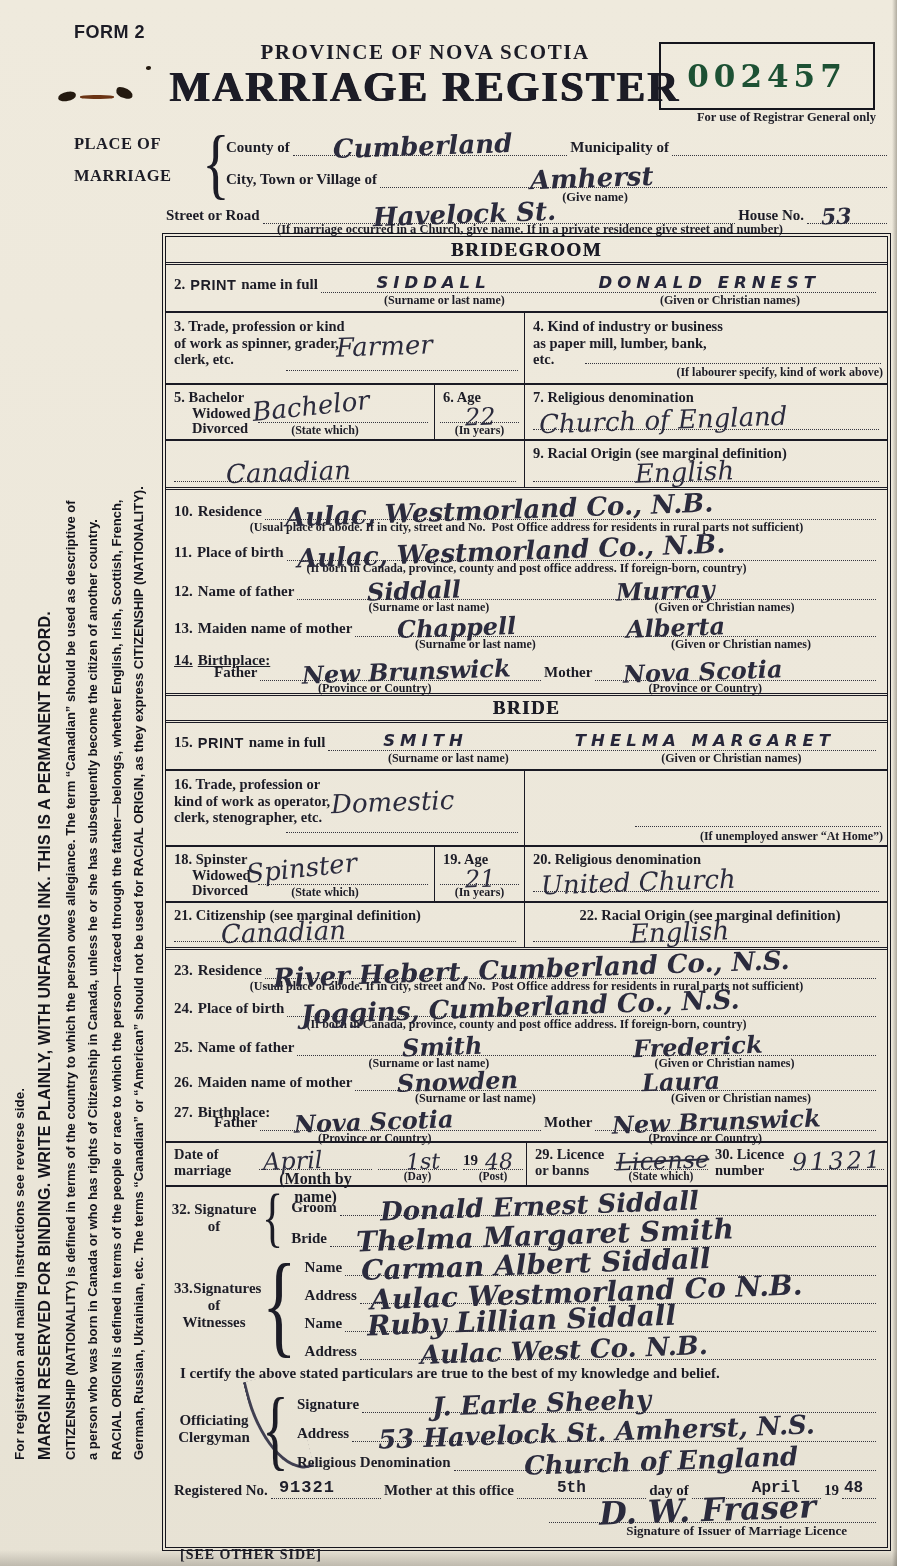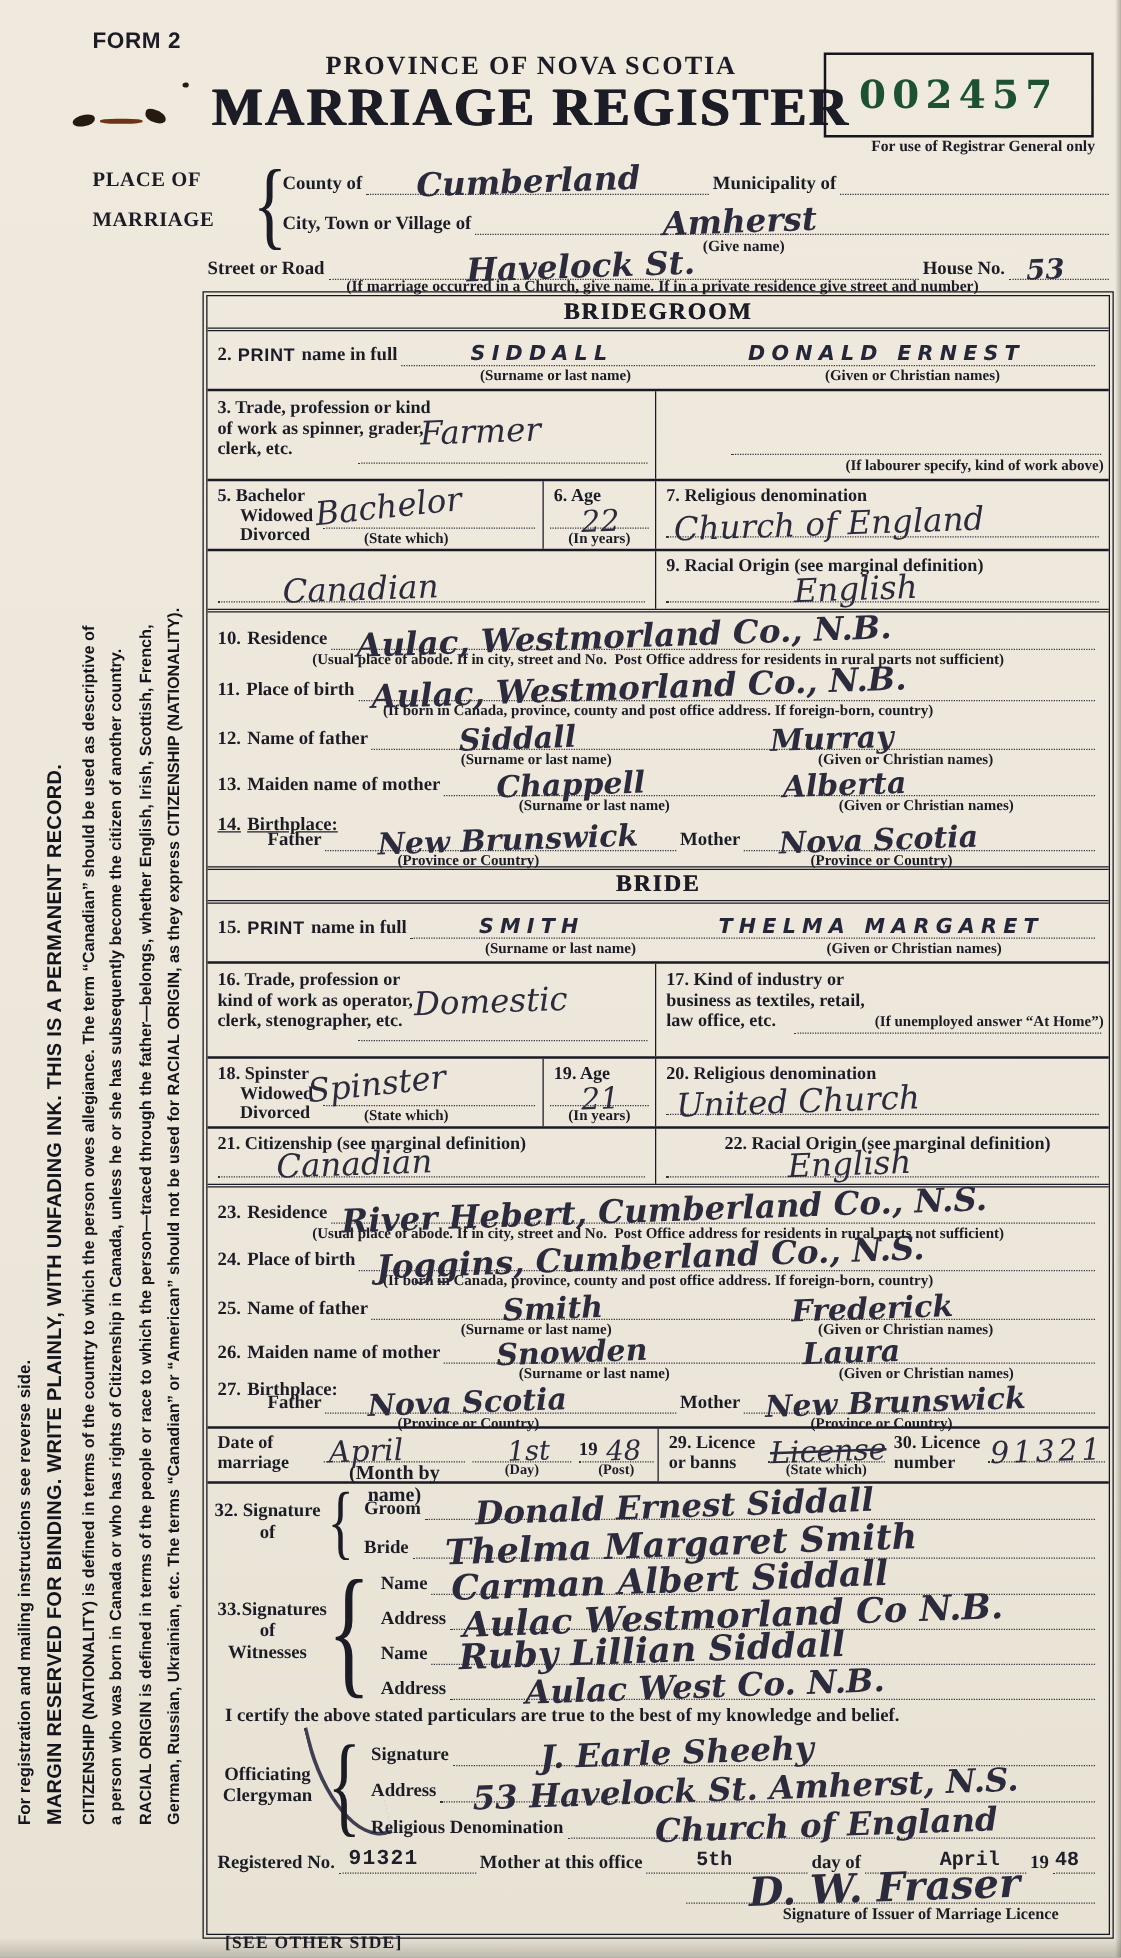--- a/index.html
+++ b/index.html
@@ -179,20 +179,21 @@
       </div>
     </div>
 
     <div class="row cols bt1" style="height:72px;">
       <div class="col" style="width:358px;">
         <div class="mlabel" style="width:175px;"><span>3.</span> <span>Trade, profession or kind of work as spinner, grader, clerk, etc.</span></div>
         <span class="taildots" style="left:120px;right:6px;bottom:12px;"></span>
         <span class="hw hw26" style="position:absolute;left:170px;top:20px;">Farmer</span>
       </div>
       <div class="col" style="flex:1;">
+        <div class="mlabel" style="width:190px;"><span>4.</span> <span>Kind of industry or business as paper mill, lumber, bank, etc.</span></div>
         <span class="taildots" style="left:60px;right:6px;bottom:19px;"></span>
         <span class="hw hw22" style="position:absolute;left:210px;top:24px;"></span>
         <span class="ccap" style="right:4px;bottom:3px;">(If labourer specify, kind of work above)</span>
       </div>
     </div>
 
     <div class="row cols bt1" style="height:56px;">
       <div class="col" style="width:268px;">
         <div class="slab"><span>5.</span> <span>Bachelor</span></div>
         <div class="slab" style="padding-left:26px;padding-top:0;">Widowed</div>
@@ -317,24 +318,23 @@
       </div>
     </div>
 
     <div class="row cols bt1" style="height:76px;justify-content:space-between;">
       <div class="col" style="width:358px;">
         <div class="mlabel" style="width:175px;"><span>16.</span> <span>Trade, profession or kind of work as operator, clerk, stenographer, etc.</span></div>
         <span class="taildots" style="left:120px;right:6px;bottom:12px;"></span>
         <span class="hw hw26" style="position:absolute;left:165px;top:18px;">Domestic</span>
       </div>
       <div class="col" style="flex:1;">
-        <div class="mlabel" style="width:175px;"><span>17.</span> <span>Kind of industry or business as textiles, retail, law office, etc.</span></div>
         <span class="taildots" style="left:110px;right:6px;bottom:18px;"></span>
         <span class="hw hw22" style="position:absolute;left:200px;top:24px;"></span>
-        <span class="ccap" style="right:4px;bottom:20px;">(If unemployed answer “At Home”)</span>
+        <span class="ccap" style="right:4px;bottom:1px;">(If unemployed answer “At Home”)</span>
       </div>
     </div>
 
     <div class="row cols bt1" style="height:56px;">
       <div class="col" style="width:268px;">
         <div class="slab"><span>18.</span> <span>Spinster</span></div>
         <div class="slab" style="padding-left:26px;padding-top:0;">Widowed</div>
         <div class="slab" style="padding-left:26px;padding-top:0;">Divorced</div>
         <span class="taildots" style="left:92px;right:6px;bottom:16px;"></span>
         <span class="hw hw26" style="position:absolute;left:80px;top:8px;transform:rotate(-6deg);">Spinster</span>

